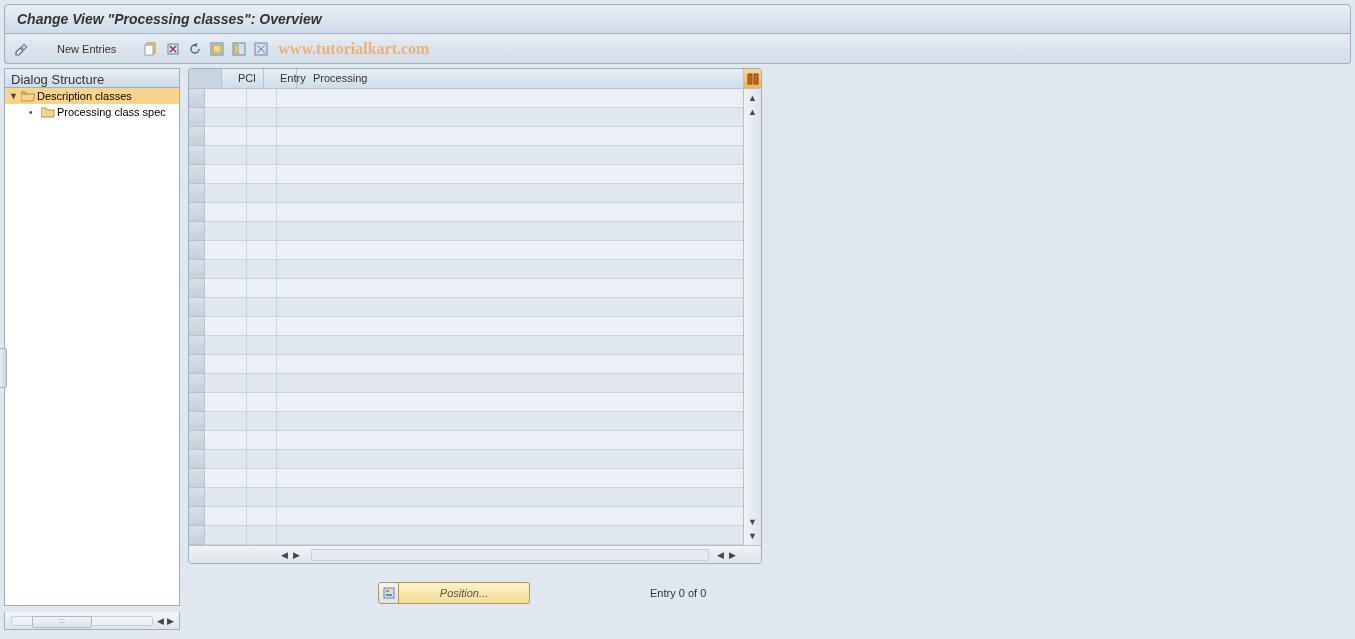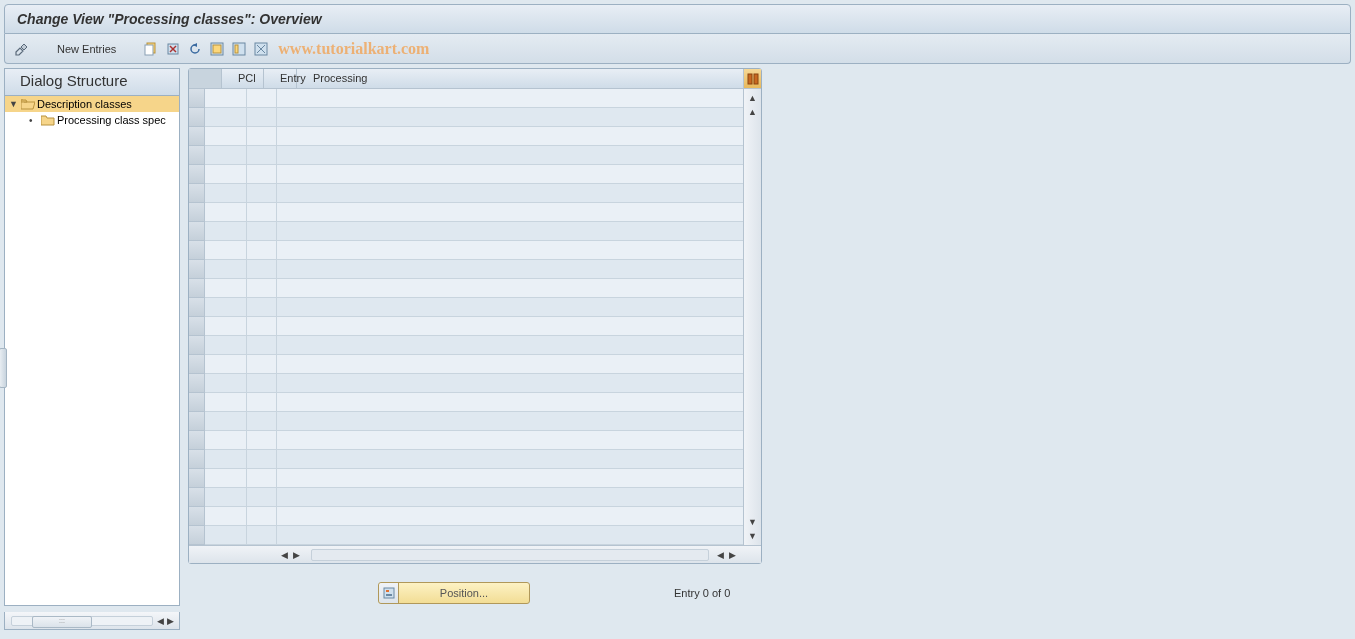--- a/index.html
+++ b/index.html
@@ -65,25 +65,25 @@
       height: 562px;
       gap: 8px;
       position: relative;
     }
     .left-panel {
       width: 176px;
       display: flex;
       flex-direction: column;
     }
     .panel-header {
-      height: 28px;
+      height: 20px;
       background: linear-gradient(to bottom, #e8eef5 0%, #cfdce8 100%);
       border: 1px solid #9cb0c2;
-      padding: 3px 15px;
-      font-size: 15px;
+      padding: 3px 6px;
+      font-size: 13px;
       color: #333;
     }
     .tree-area {
       flex: 1;
       background: #fff;
       border: 1px solid #9cb0c2;
       border-top: none;
       overflow: hidden;
       height: 509px;
     }
@@ -295,25 +295,25 @@
       display: flex;
       align-items: center;
       justify-content: center;
       border-radius: 3px 0 0 3px;
     }
     .position-label {
       flex: 1;
       text-align: center;
       font-size: 11px;
       color: #555;
+      font-style: italic;
     }
     .entry-text {
       font-size: 11px;
       color: #333;
-      margin-left: 24px;
     }
     
     svg { display: block; }
   </style>
 </head>
 <body>
 
 <div class="title-bar">Change View "Processing classes": Overview</div>
 
 <div class="toolbar">

